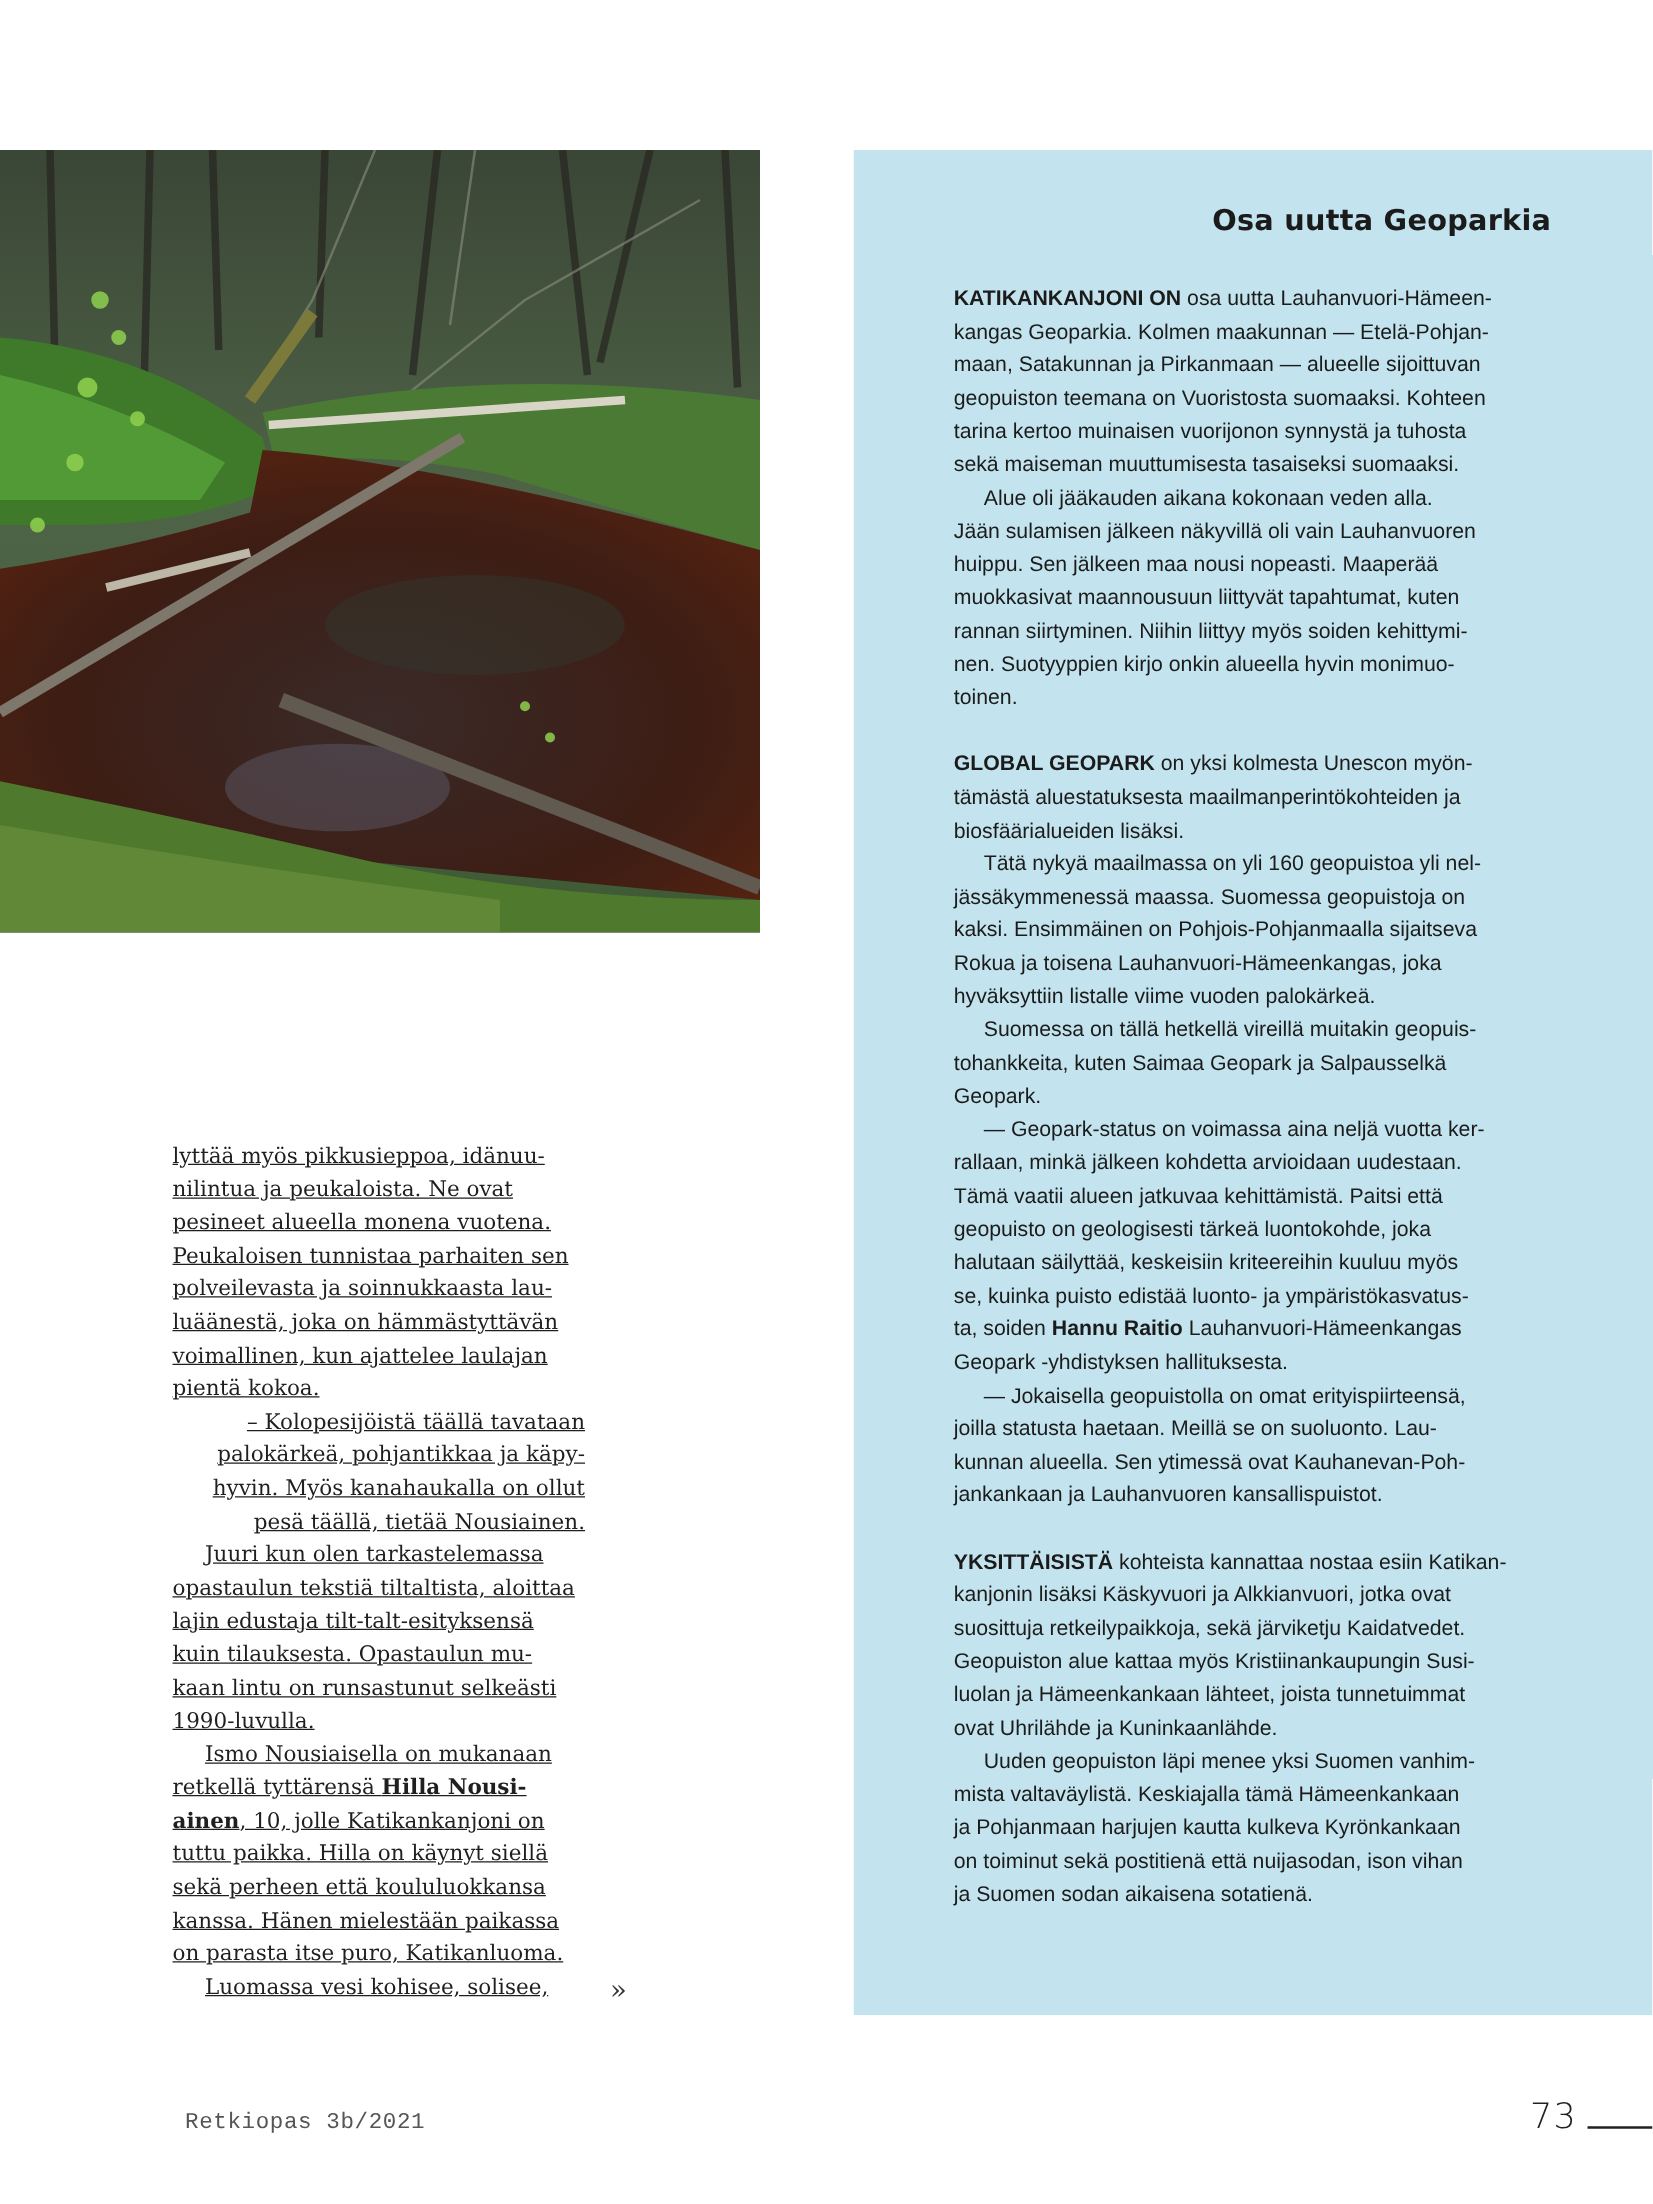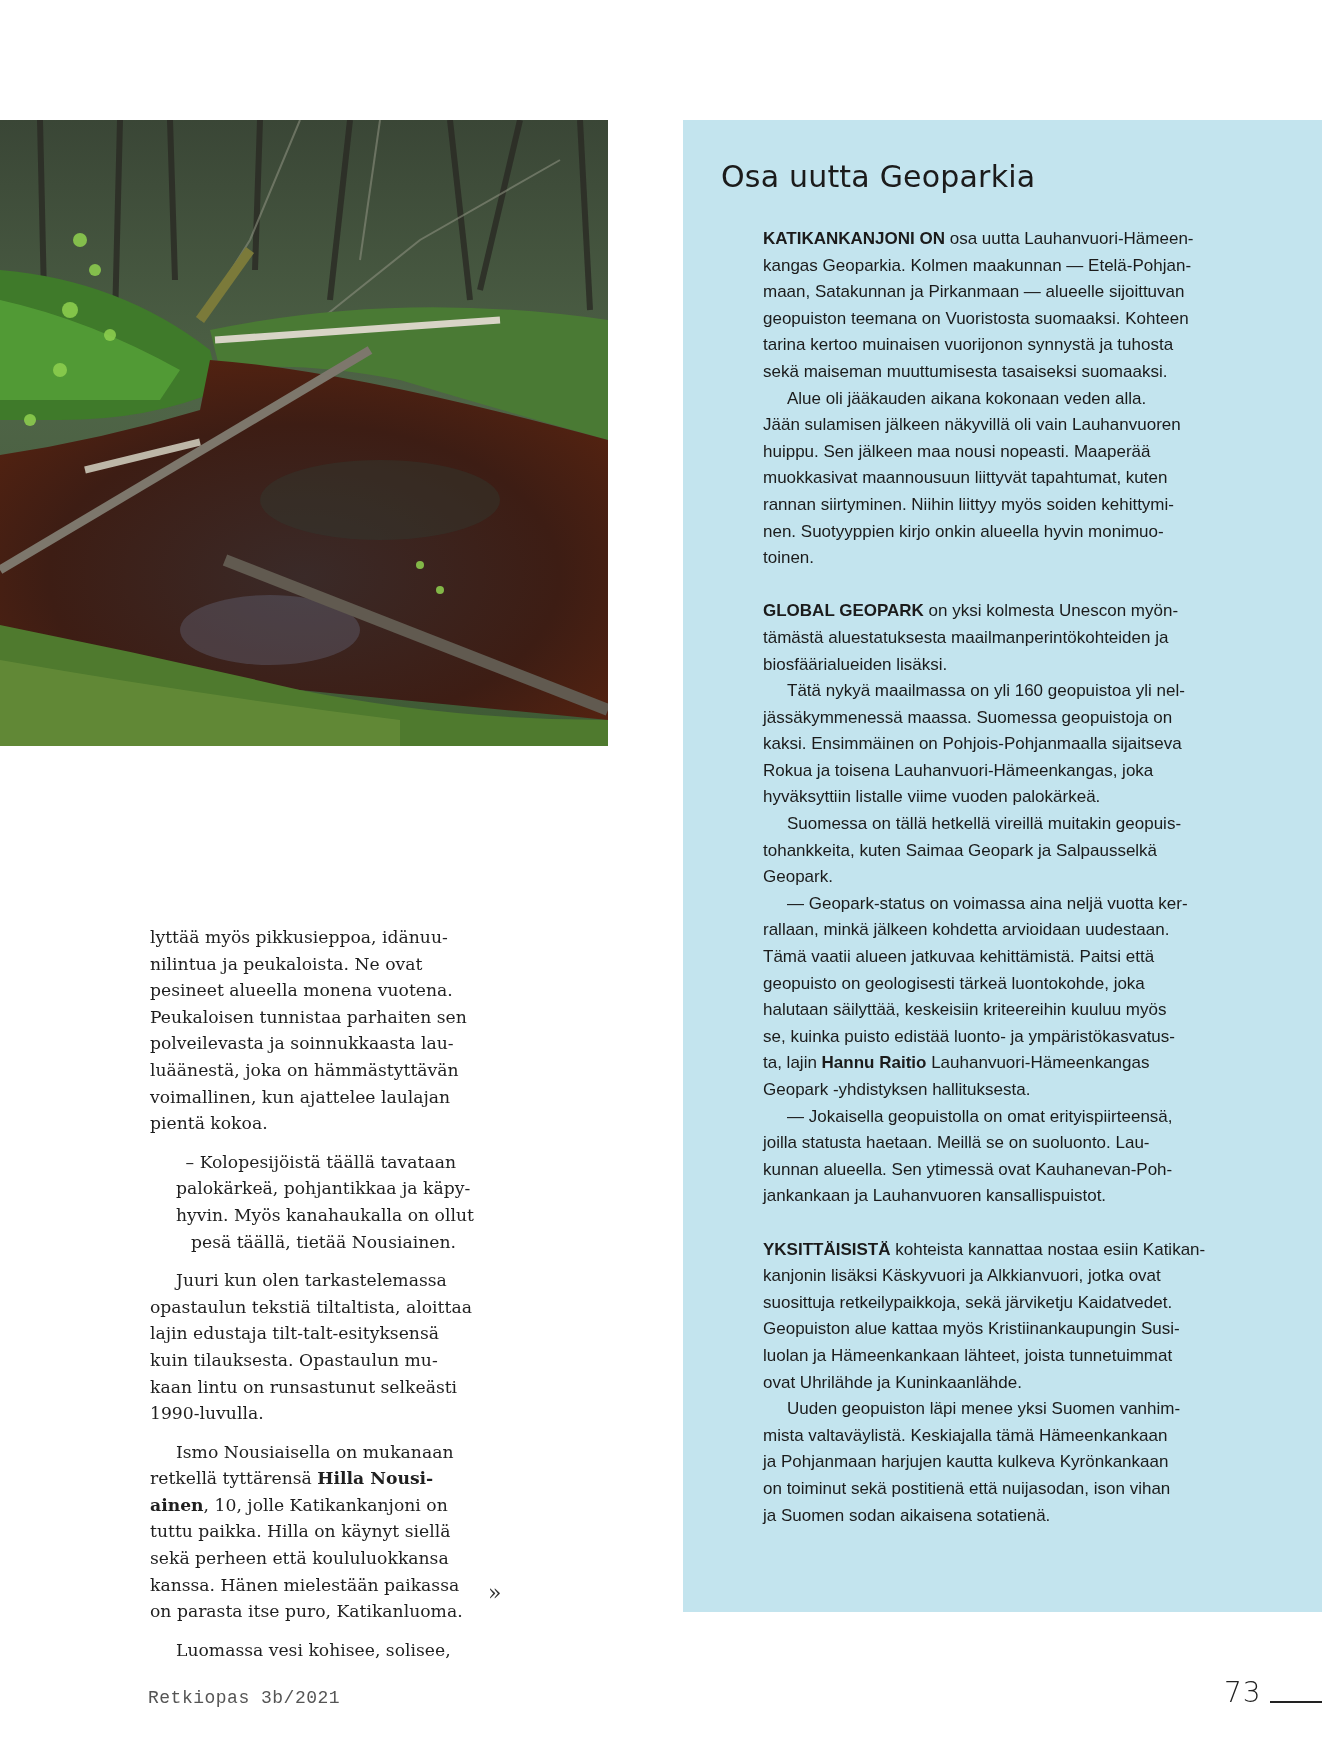--- a/index.html
+++ b/index.html
@@ -11,42 +11,43 @@
       position: absolute; left: 0; top: 120px; width: 608px; height: 626px;
       overflow: hidden; background: #2a2f25;
     }
     .photo svg { display: block; width: 100%; height: 100%; }
 
     .left-col {
       position: absolute; left: 138px; top: 912px; width: 330px;
       font-family: "DejaVu Serif", "Liberation Serif", serif;
       font-size: 17.2px; line-height: 26.6px; color: #1f1f1f;
     }
-    .left-col p { margin: 12px; text-indent: 0; }
+    .left-col p { margin: 0; text-indent: 0; text-decoration: underline; }
     .left-col p.ind { text-indent: 26px; text-align: right; }
     .left-col .line { display: block; white-space: nowrap; }
     .left-col b { font-weight: bold; }
     .cont-arrow {
       position: absolute; left: 488px; top: 1580px;
       font-family: "DejaVu Serif", serif; font-size: 22px; color: #333;
     }
 
     .sidebar {
       position: absolute; left: 683px; top: 120px; width: 639px; height: 1492px;
       background: #c3e4ee;
     }
     .sidebar-inner {
       position: absolute; left: 38px; top: 42px; width: 520px;
       font-family: "Liberation Sans", "DejaVu Sans", sans-serif;
       font-size: 17px; line-height: 26.6px; color: #1b1b1b;
     }
     .sb-title {
       font-family: "DejaVu Sans", "Liberation Sans", sans-serif;
-      font-weight: normal; font-size: 30px; line-height: 30px; margin: 0 0 34px 0;
+      font-weight: bold; font-size: 23px; line-height: 30px; margin: 0 0 34px 0;
       letter-spacing: 0.2px;
+      text-align: right;
     }
     .sb-section { margin-bottom: 26.6px; }
     .sb-section p { margin: 0; }
     .sb-section .line { display: block; white-space: nowrap; margin-left: 42px; }
     .sb-section .ind { padding-left: 24px; }
     .kw { font-weight: bold; }
 
     .footer-pub {
       position: absolute; left: 148px; top: 1688px;
       font-family: Liberation Mono, monospace;
@@ -208,21 +209,21 @@
         <span class="line">tohankkeita, kuten Saimaa Geopark ja Salpausselkä</span>
         <span class="line">Geopark.</span>
       </p>
       <p>
         <span class="line ind">— Geopark-status on voimassa aina neljä vuotta ker-</span>
         <span class="line">rallaan, minkä jälkeen kohdetta arvioidaan uudestaan.</span>
         <span class="line">Tämä vaatii alueen jatkuvaa kehittämistä. Paitsi että</span>
         <span class="line">geopuisto on geologisesti tärkeä luontokohde, joka</span>
         <span class="line">halutaan säilyttää, keskeisiin kriteereihin kuuluu myös</span>
         <span class="line">se, kuinka puisto edistää luonto- ja ympäristökasvatus-</span>
-        <span class="line"><span>ta, lajin </span><span class="kw">Hannu Raitio</span><span> Lauhanvuori-Hämeenkangas</span></span>
+        <span class="line"><span>ta, soiden </span><span class="kw">Hannu Raitio</span><span> Lauhanvuori-Hämeenkangas</span></span>
         <span class="line">Geopark -yhdistyksen hallituksesta.</span>
       </p>
       <p>
         <span class="line ind">— Jokaisella geopuistolla on omat erityispiirteensä,</span>
         <span class="line">joilla statusta haetaan. Meillä se on suoluonto. Lau-</span>
         <span class="line">kunnan alueella. Sen ytimessä ovat Kauhanevan-Poh-</span>
         <span class="line">jankankaan ja Lauhanvuoren kansallispuistot.</span>
       </p>
     </div>
 

